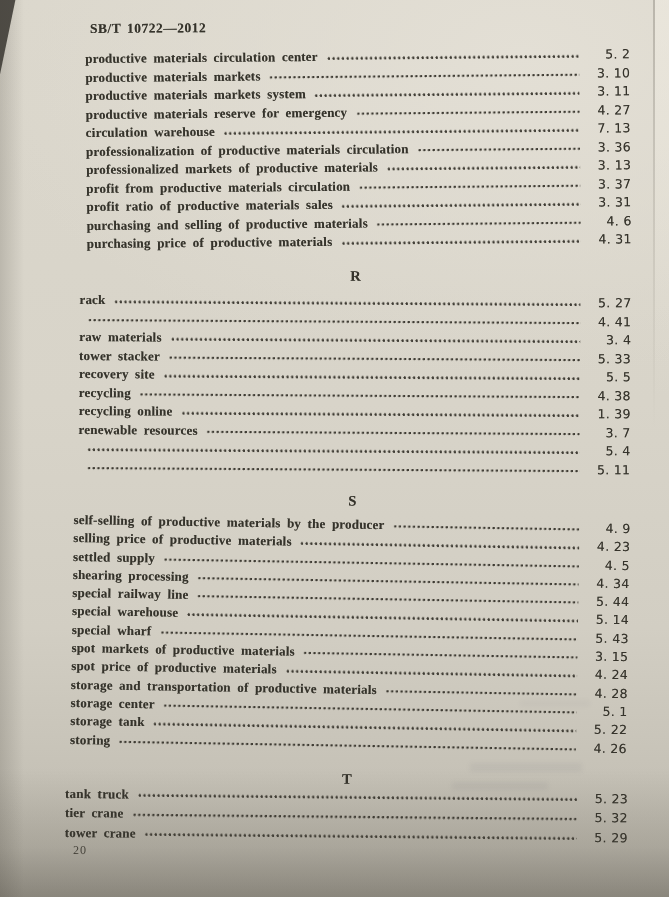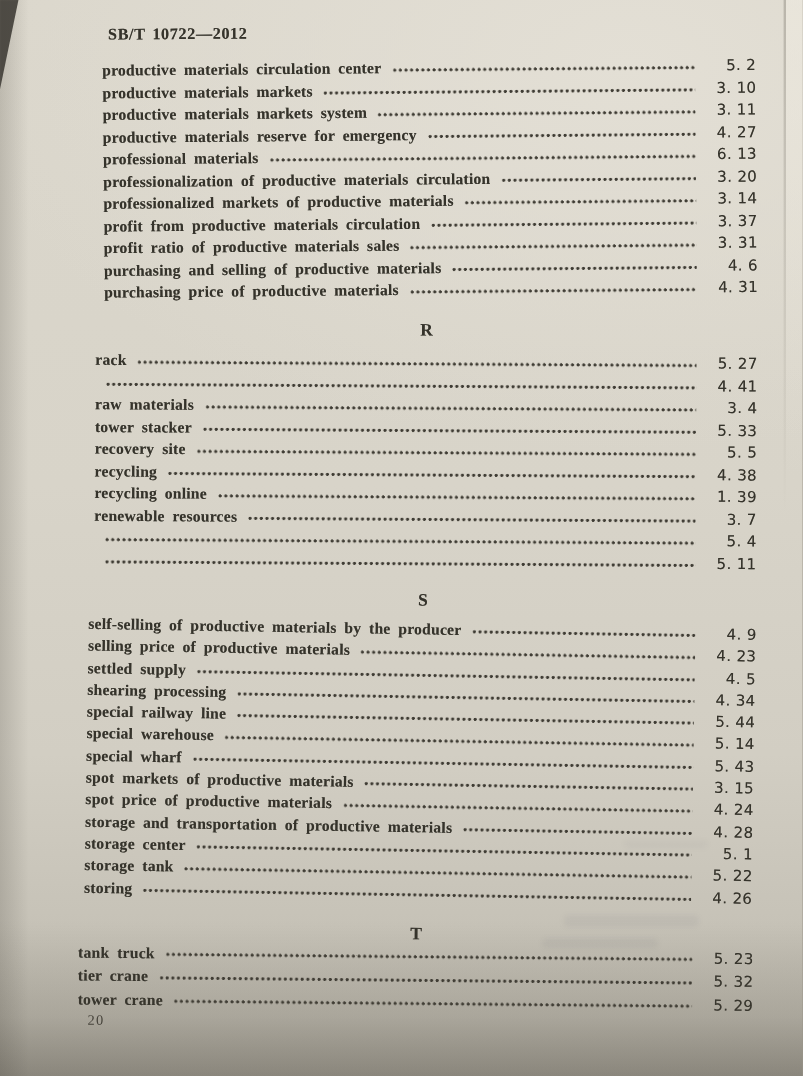--- a/index.html
+++ b/index.html
@@ -123,33 +123,33 @@
             <span class="term">productive materials markets system</span>
             <span class="leader"></span>
             <span class="ref">3. 11</span>
           </div>
           <div class="row">
             <span class="term">productive materials reserve for emergency</span>
             <span class="leader"></span>
             <span class="ref">4. 27</span>
           </div>
           <div class="row">
-            <span class="term">professional materials</span>
-            <span class="leader"></span>
-            <span class="ref">6. 13</span>
+            <span class="term">circulation warehouse</span>
+            <span class="leader"></span>
+            <span class="ref">7. 13</span>
           </div>
           <div class="row">
             <span class="term">professionalization of productive materials circulation</span>
             <span class="leader"></span>
-            <span class="ref">3. 20</span>
+            <span class="ref">3. 36</span>
           </div>
           <div class="row">
             <span class="term">professionalized markets of productive materials</span>
             <span class="leader"></span>
-            <span class="ref">3. 14</span>
+            <span class="ref">3. 13</span>
           </div>
           <div class="row">
             <span class="term">profit from productive materials circulation</span>
             <span class="leader"></span>
             <span class="ref">3. 37</span>
           </div>
           <div class="row">
             <span class="term">profit ratio of productive materials sales</span>
             <span class="leader"></span>
             <span class="ref">3. 31</span>

